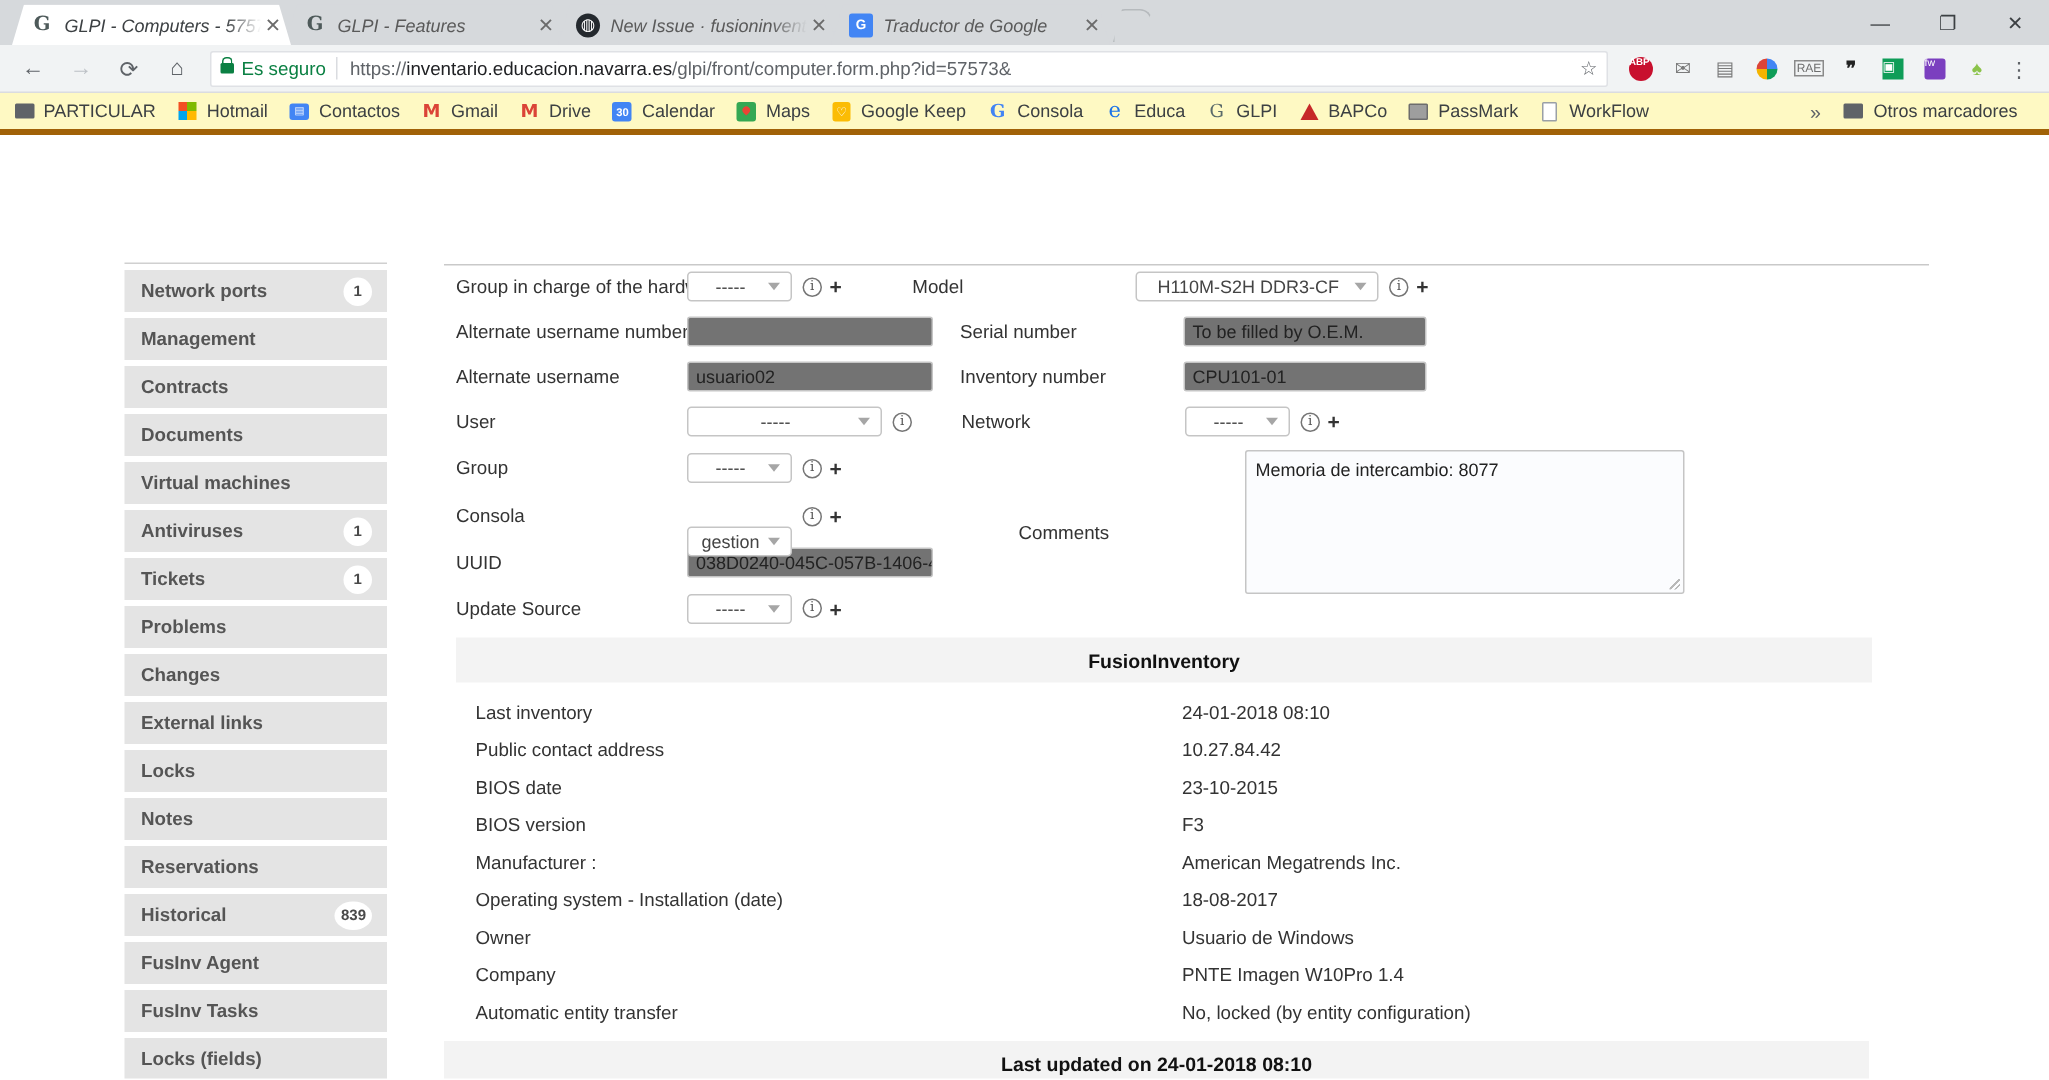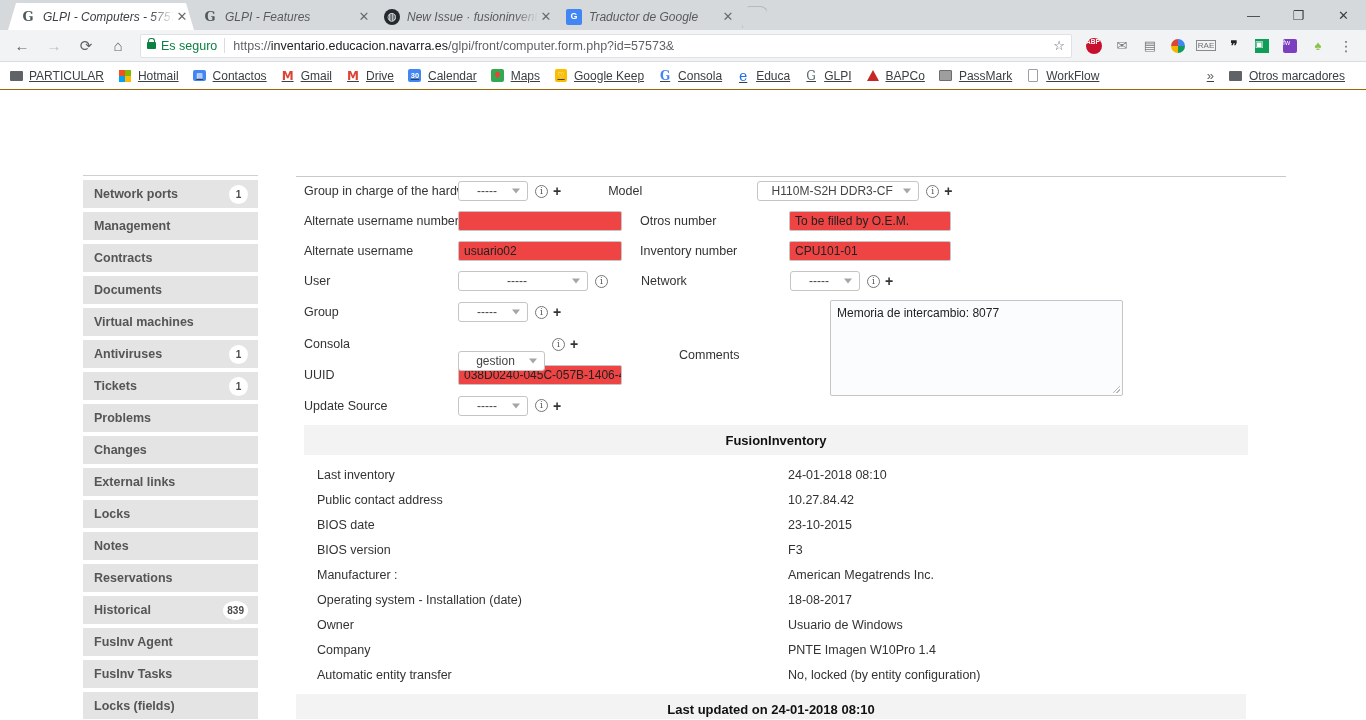--- a/index.html
+++ b/index.html
@@ -116,26 +116,25 @@
   .ext-rae { color:#6e6e6e; font-size:8px; border:1px solid #8a8a8a; padding:0 1px;text-align:right; }
   .ext-q { color:#222; font-weight:bold; font-size:13px; }
   .ext-green { background:#0f9d58; color:#fff; width:14px; height:14px; font-size:9px;}
   .ext-purple { background:#7b3fbf; color:#fff; width:14px;height:14px;
                 font-size:7px; border-radius:2px;}
   .ext-leaf { color:#8bc34a; font-size:13px; }
   .ext-menu { color:#5f6368; font-size:14px; letter-spacing:0; }
 
   
   .bookmarks {
-    height: 28px; background: #ffffff;
+    height: 28px; background: #fef9c3;
     display: flex; align-items: center; padding: 0 8px;
-    border-bottom: 1px solid #a16207;
+    border-bottom: 4px solid #a16207;
     font-size: 12px; color: #3c4043;
     position: relative;
-    text-decoration: underline;
   }
   .bm { display: flex; align-items: center; margin-right: 13px; white-space: nowrap; }
   .bm-ico {
     width: 16px; height: 16px; margin-right: 5px;
     display: flex; align-items: center; justify-content: center;
     font-size: 11px; flex: 0 0 16px;
   }
   .i-folder { width:13px;height:10px;background:#5f6368;border-radius:1px; }
   .i-ms { width:12px;height:12px;
      background:
@@ -210,21 +209,21 @@
     height: 20px; display: inline-flex; align-items: center;
     justify-content: center; position: relative;
     font-size: 12px; color: #444; padding: 0 22px 0 10px;
   }
   .sel .caret {
     position: absolute; right: 7px; top: 50%; transform: translateY(-50%);
     width: 0; height: 0; border-left: 4px solid transparent;
     border-right: 4px solid transparent; border-top: 5px solid #a6a6a6;
   }
   .txt {
-    background: #ef4444; border: 1px solid #c5c5c5; border-radius: 2px;
+    background: #737373; border: 1px solid #c5c5c5; border-radius: 2px;
     height: 20px; font-size: 12px; color: #222;
     padding: 0 5px; display: flex; align-items: center;
     overflow: hidden; white-space: nowrap;
   }
   .info-ico {
     width: 13px; height: 13px; border: 1.2px solid #757575; border-radius: 50%;
     display: inline-flex; align-items: center; justify-content: center;
     font-size: 9px; color: #555; font-family: "DejaVu Serif", serif;
     margin-left: 7px; flex: 0 0 13px; line-height: 1;
   }
@@ -512,21 +511,21 @@
         </div>
         <span class="info-ico">i</span>
         <span class="plus-ico">+</span>
       </div>
 
       <div class="frow">
         <div class="flabel lbl-left">Alternate username number</div>
         <div class="txt" style="width:164px;">
           <span></span>
         </div>
-        <div class="flabel lbl-right" style="margin-left:9px;">Otros number</div>
+        <div class="flabel lbl-right" style="margin-left:9px;">Serial number</div>
         <div class="txt" style="width:162px;">
           <span>To be filled by O.E.M.</span>
         </div>
       </div>
 
       <div class="frow">
         <div class="flabel lbl-left">Alternate username</div>
         <div class="txt" style="width:164px;">
           <span>usuario02</span>
         </div>
@@ -558,21 +557,21 @@
         <div class="sel" style="width:70px;">
           <span>-----</span>
           <span class="caret"></span>
         </div>
         <span class="info-ico">i</span>
         <span class="plus-ico">+</span>
       </div>
 
       <div class="frow" style="height:32px;">
         <div class="flabel lbl-left">Consola</div>
-        <div class="sel" style="width:87px;margin-top:33px;">
+        <div class="sel" style="width:70px;margin-top:33px;">
           <span>gestion</span>
           <span class="caret"></span>
         </div>
         <span class="info-ico">i</span>
         <span class="plus-ico">+</span>
       </div>
 
       <div class="frow" style="height:30px;">
         <div class="flabel lbl-left">UUID</div>
         <div class="txt" style="width:164px;">

